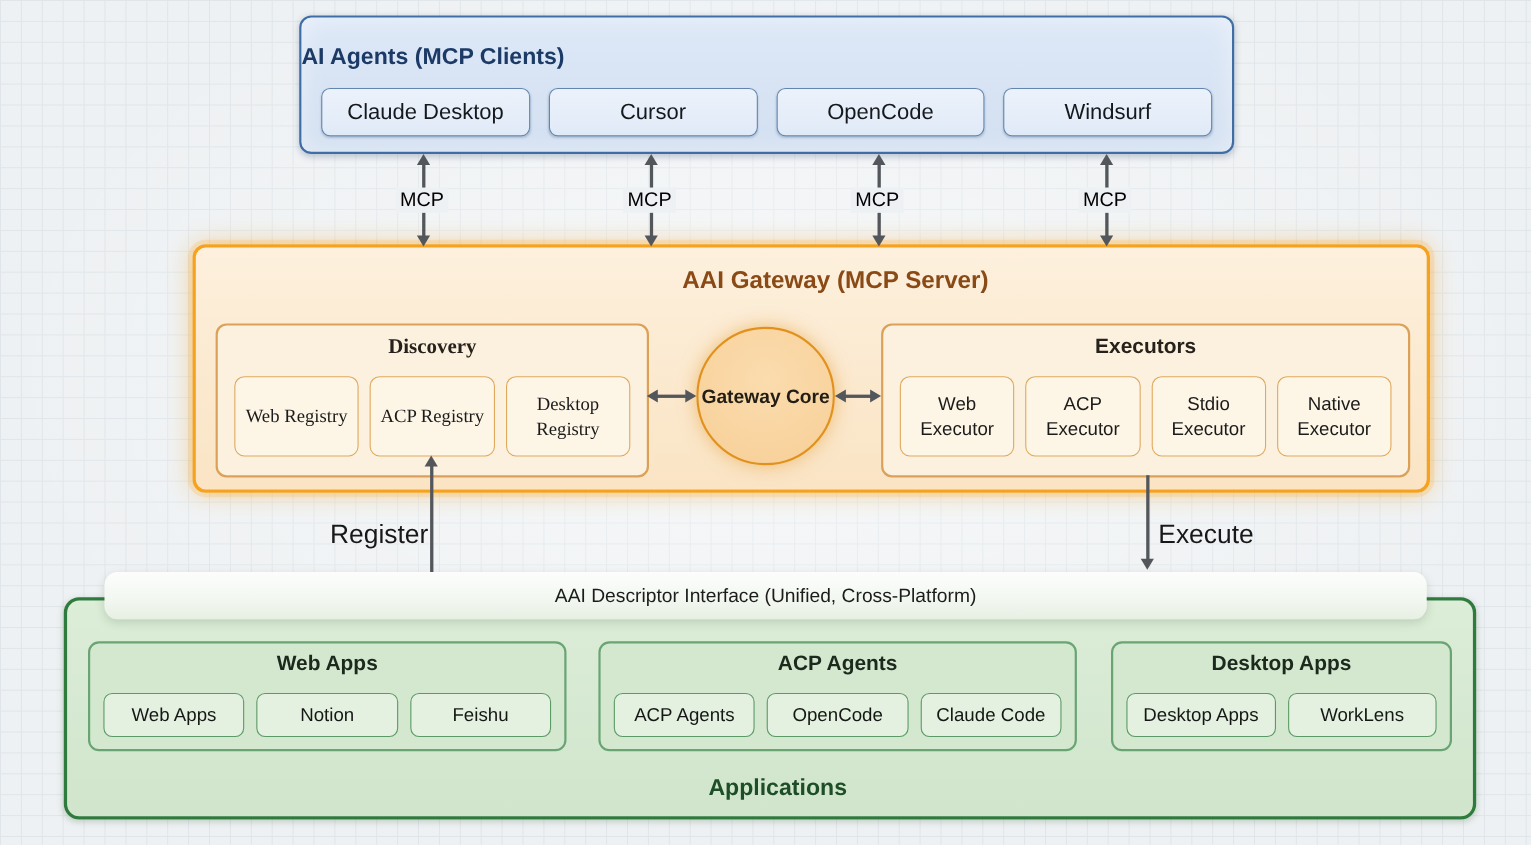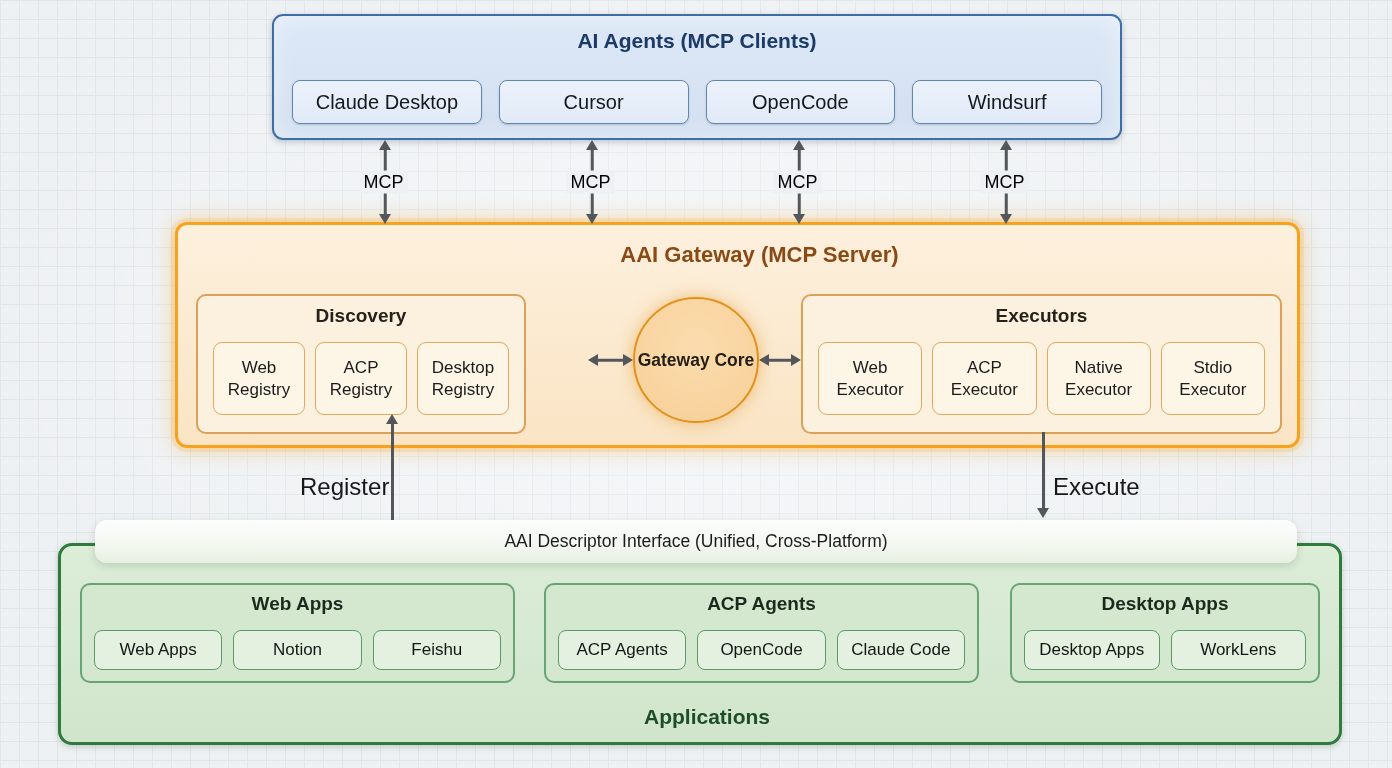--- a/index.html
+++ b/index.html
@@ -20,21 +20,21 @@
   .abs{position:absolute;}
 
   
   .agents-box{
     left:272px;top:14px;width:850px;height:126px;border-radius:11px;
     border:2.5px solid #3f6ea6;
     background:linear-gradient(180deg,#dde8f7 0%,#d3e0f1 100%);
     box-shadow:0 2px 6px rgba(30,60,100,.25), inset 0 0 24px rgba(255,255,255,.45);
     z-index:2;box-sizing:border-box;
   }
-  .agents-title{margin-top:13px;text-align:center;font-size:21px;font-weight:700;color:#1b3a66;}
+  .agents-title{margin-top:24px;font-size:21px;font-weight:700;color:#1b3a66;}
   .agents-row{position:absolute;left:18px;right:18px;top:64px;display:flex;gap:17px;}
   .agent-item{
     flex:1;height:44px;display:flex;align-items:center;justify-content:center;
     background:linear-gradient(180deg,#ecf2fb,#e0eaf7);
     border:1.8px solid #6286ae;border-radius:8px;
     font-size:20px;color:#15181d;box-shadow:0 1px 2px rgba(30,60,100,.22);
     box-sizing:border-box;
   }
 
   
@@ -54,21 +54,21 @@
     border:3px solid #f6a21f;
     background:linear-gradient(180deg,#fdf0dd 0%,#fae4c4 100%);
     box-shadow:0 0 0 4px rgba(246,162,31,.16), 0 0 22px rgba(246,162,31,.45);
     z-index:2;box-sizing:border-box;padding-left:44px;
   }
   .gateway-title{margin-top:17px;text-align:center;font-size:22px;font-weight:700;color:#8a4a16;}
   .panel{
     position:absolute;top:69px;height:140px;border-radius:10px;
     border:2px solid #dca158;background:#fcf1de;box-sizing:border-box;
   }
-  .panel-discovery{left:18px;width:330px;}
+  .panel-discovery{left:18px;width:394px;font-family:Liberation Serif, serif;}
   .panel-executors{left:623px;width:481px;}
   .panel-title{margin-top:9px;text-align:center;font-size:19px;font-weight:600;color:#26211a;}
   .panel-row{position:absolute;left:15px;right:15px;top:46px;display:flex;gap:10px;}
   .panel-item{
     flex:1;height:73px;display:flex;align-items:center;justify-content:center;text-align:center;
     background:#fdf5e6;border:1.7px solid #e0a95e;border-radius:9px;
     font-size:17px;line-height:1.25;color:#1b1b1b;padding:0 4px;box-sizing:border-box;
   }
   .core-circle{
     left:633px;top:297px;width:126px;height:126px;border-radius:50%;
@@ -176,22 +176,22 @@
         <div class="panel-item">ACP Registry</div>
         <div class="panel-item">Desktop Registry</div>
       </div>
     </div>
 
     <div class="panel panel-executors">
       <div class="panel-title">Executors</div>
       <div class="panel-row">
         <div class="panel-item">Web Executor</div>
         <div class="panel-item">ACP Executor</div>
+        <div class="panel-item">Stdio Executor</div>
         <div class="panel-item">Native Executor</div>
-        <div class="panel-item">Stdio Executor</div>
       </div>
     </div>
   </div>
 
   <div class="abs core-circle">Gateway Core</div>
 
   <div class="harrow" style="left:589px;width:43px">
     <span class="hline"></span>
     <span class="ah-left"></span>
     <span class="ah-right"></span>

